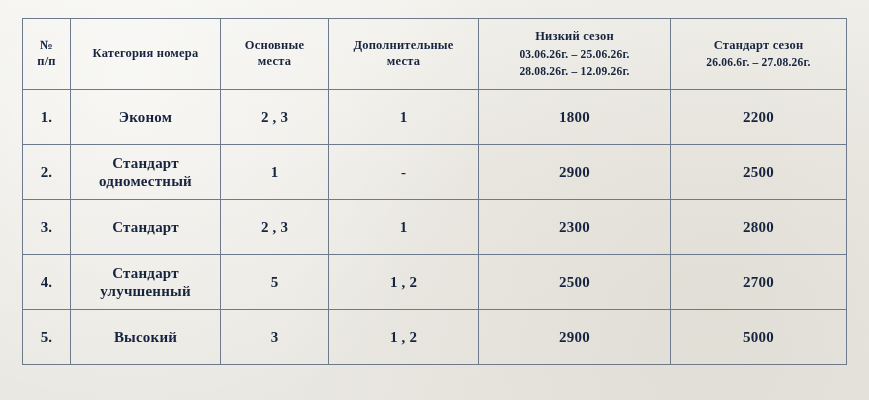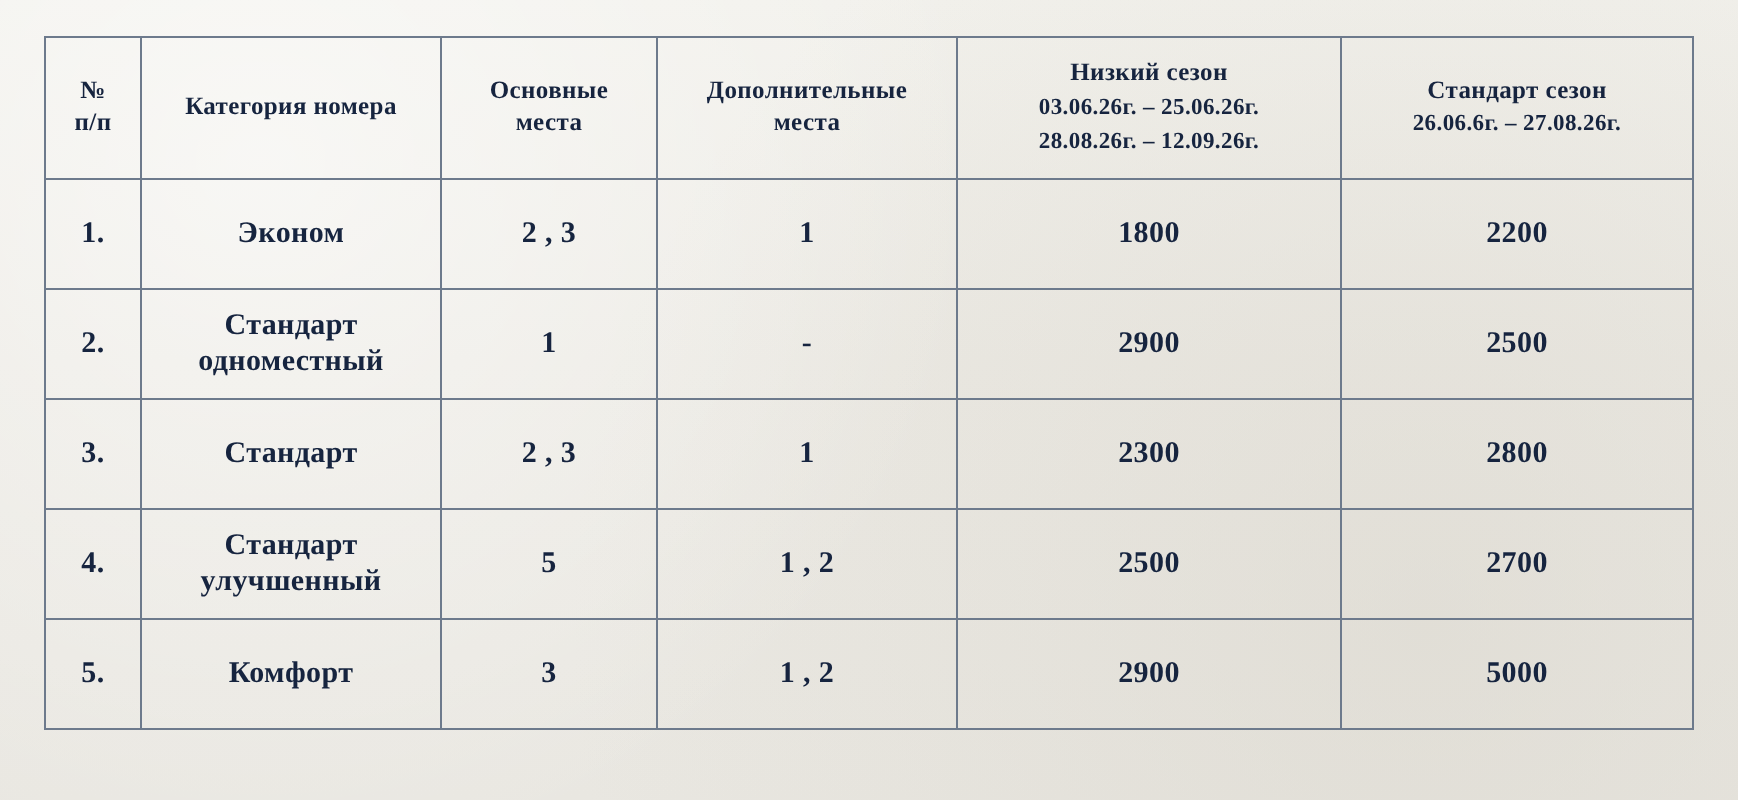--- a/index.html
+++ b/index.html
@@ -165,21 +165,21 @@
         <tr>
           <td class="num">4.</td>
           <td class="cat">Стандарт<br>улучшенный</td>
           <td>5</td>
           <td>1 , 2</td>
           <td>2500</td>
           <td>2700</td>
         </tr>
         <tr>
           <td class="num">5.</td>
-          <td class="cat">Комфорт</td>
+          <td class="cat">Высокий</td>
           <td>3</td>
           <td>1 , 2</td>
           <td>2900</td>
           <td>5000</td>
         </tr>
       </tbody>
     </table>
   </div>
 
 </div>

